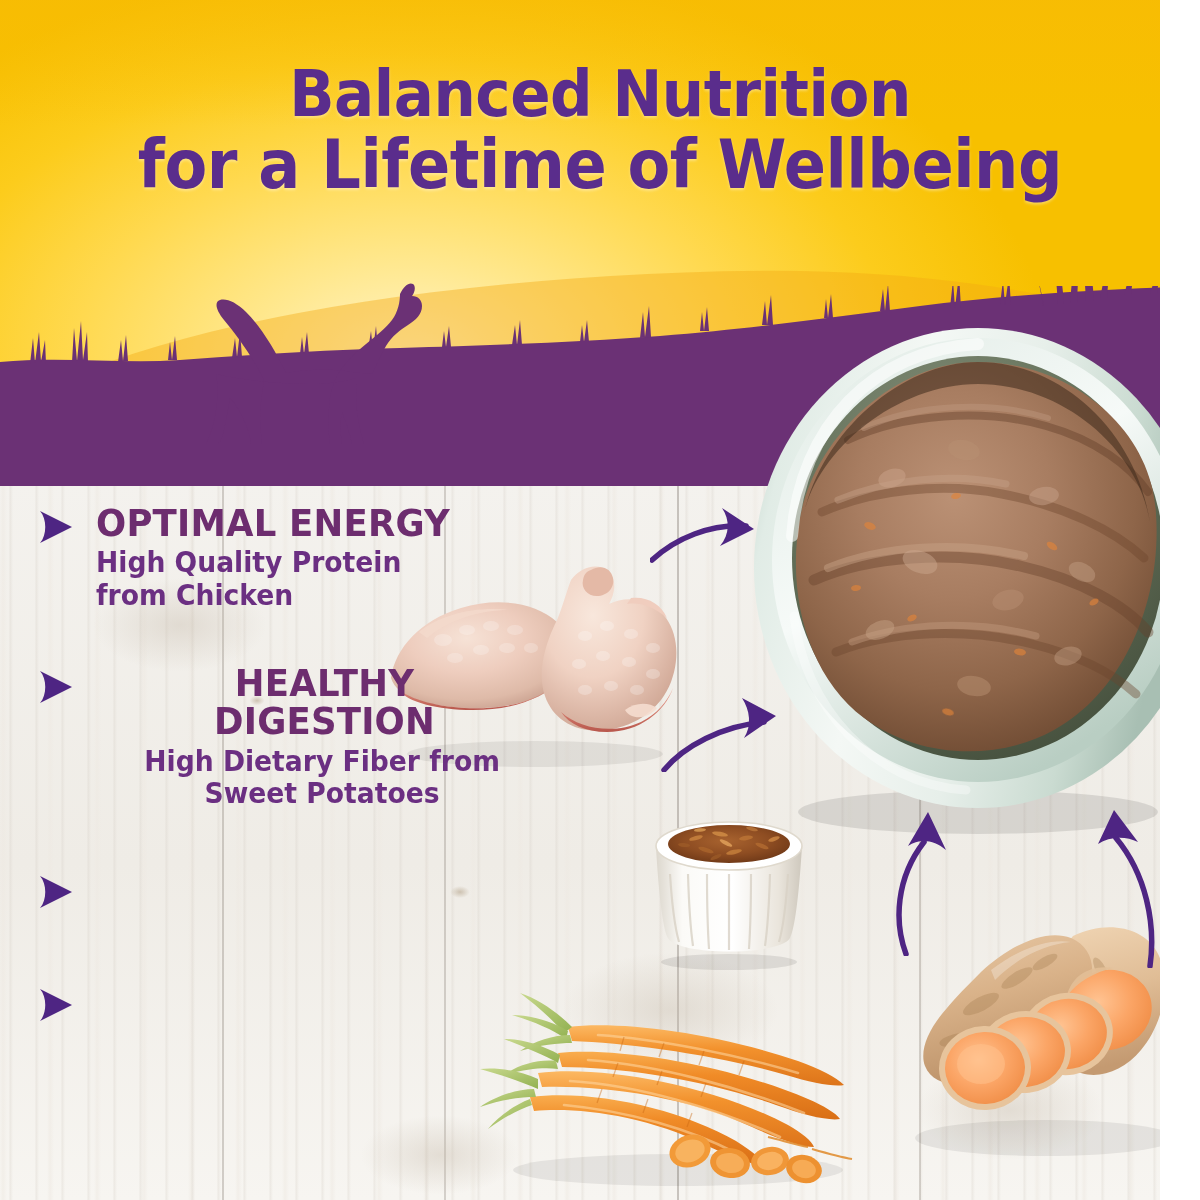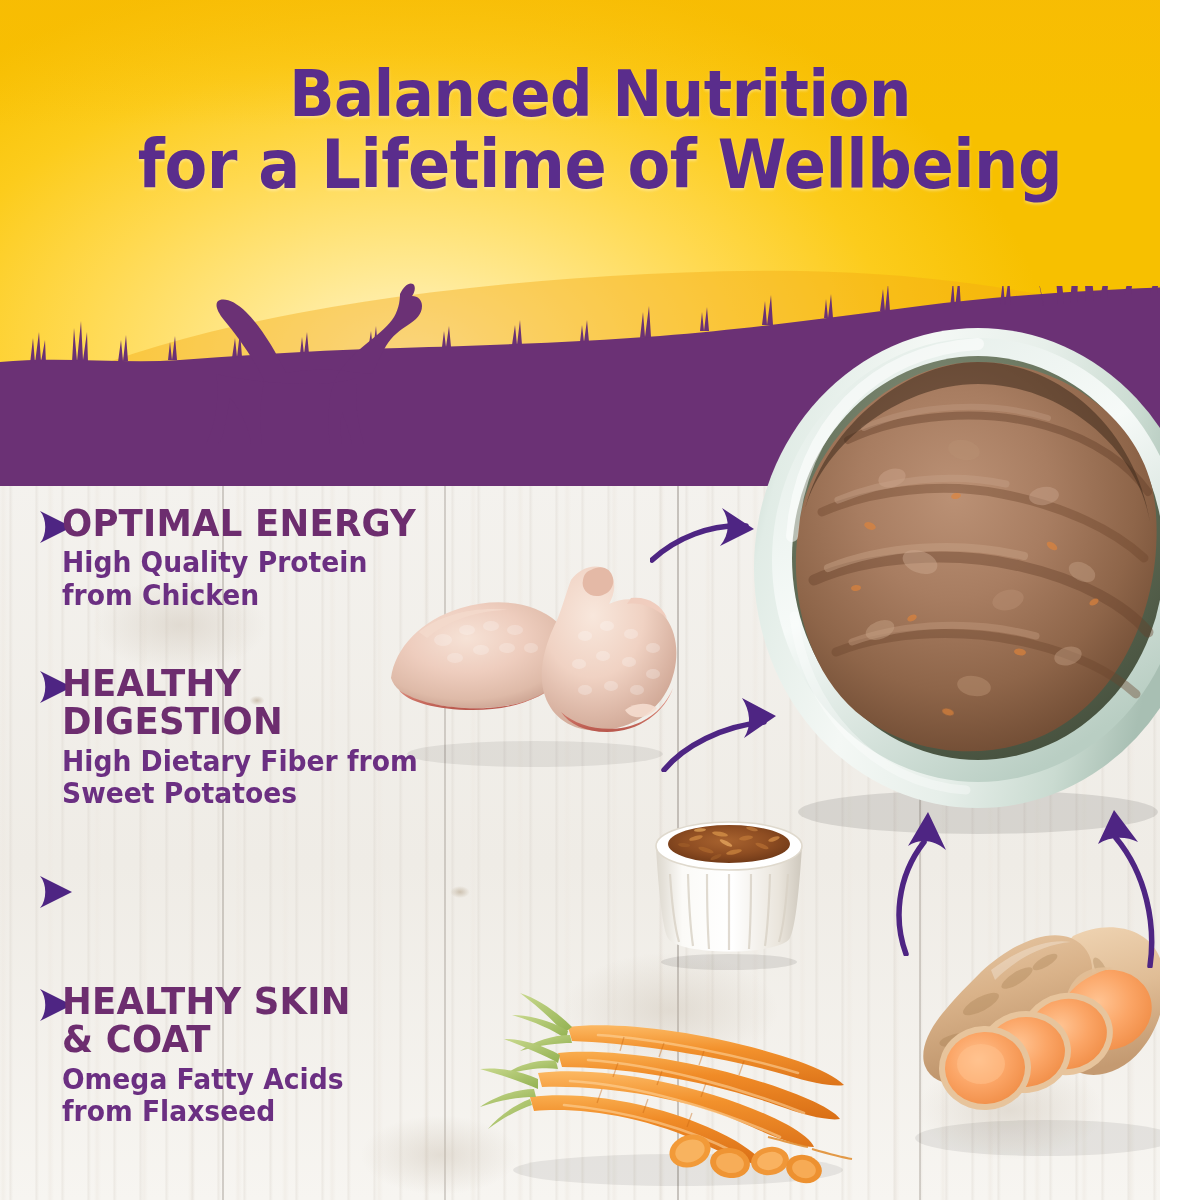--- a/index.html
+++ b/index.html
@@ -100,21 +100,21 @@
   
   .bullets {
     position:absolute; left:32px; top:505px; width:540px;
     z-index:7;
   }
   .bullet { position:absolute; left:0; width:540px; }
   .bullet .marker {
     position:absolute; left:6px; top:5px;
     width:36px; height:34px;
   }
-  .bullet .btext { margin-left:30px; }
+  .bullet .btext { margin-left:64px; }
   .bhead {
     font-family:"DejaVu Sans", sans-serif;
     font-weight:bold;
     font-size:37px;
     line-height:1.04;
     letter-spacing:.2px;
     color:#6d2d6f;
     transform:scaleX(.96);
     transform-origin:left top;
     white-space:pre-line;
@@ -265,21 +265,21 @@
       <svg class="marker" viewBox="0 0 36 34">
         <path fill="#4e2583" d="M2,1 L34,17 L2,33 C9,25 9,9 2,1 Z"></path>
       </svg>
       <div class="btext">
         <div class="bhead">OPTIMAL ENERGY</div>
         <div class="bsub">High Quality Protein
 from Chicken</div>
       </div>
     </div>
 
-    <div class="bullet" style="top:160px;">
+    <div class="bullet" style="top:160px;text-align:center;">
       <svg class="marker" viewBox="0 0 36 34">
         <path fill="#4e2583" d="M2,1 L34,17 L2,33 C9,25 9,9 2,1 Z"></path>
       </svg>
       <div class="btext">
         <div class="bhead">HEALTHY
 DIGESTION</div>
         <div class="bsub">High Dietary Fiber from
 Sweet Potatoes</div>
       </div>
     </div>
@@ -287,26 +287,20 @@
     <div class="bullet" style="top:365px;">
       <svg class="marker" viewBox="0 0 36 34">
         <path fill="#4e2583" d="M2,1 L34,17 L2,33 C9,25 9,9 2,1 Z"></path>
       </svg>
     </div>
 
     <div class="bullet" style="top:478px;">
       <svg class="marker" viewBox="0 0 36 34">
         <path fill="#4e2583" d="M2,1 L34,17 L2,33 C9,25 9,9 2,1 Z"></path>
       </svg>
-      <div class="btext">
-        <div class="bhead">HEALTHY SKIN
-&amp; COAT</div>
-        <div class="bsub">Omega Fatty Acids
-from Flaxseed</div>
-      </div>
     </div>
   </div>
 
   <div class="obj chicken">
     <svg viewBox="0 0 300 230">
       <defs>
         <radialGradient id="chskin" cx="42%" cy="34%" r="72%">
           <stop offset="0%" stop-color="#f6e2d6"></stop>
           <stop offset="45%" stop-color="#eecdbe"></stop>
           <stop offset="80%" stop-color="#debaa8"></stop>

